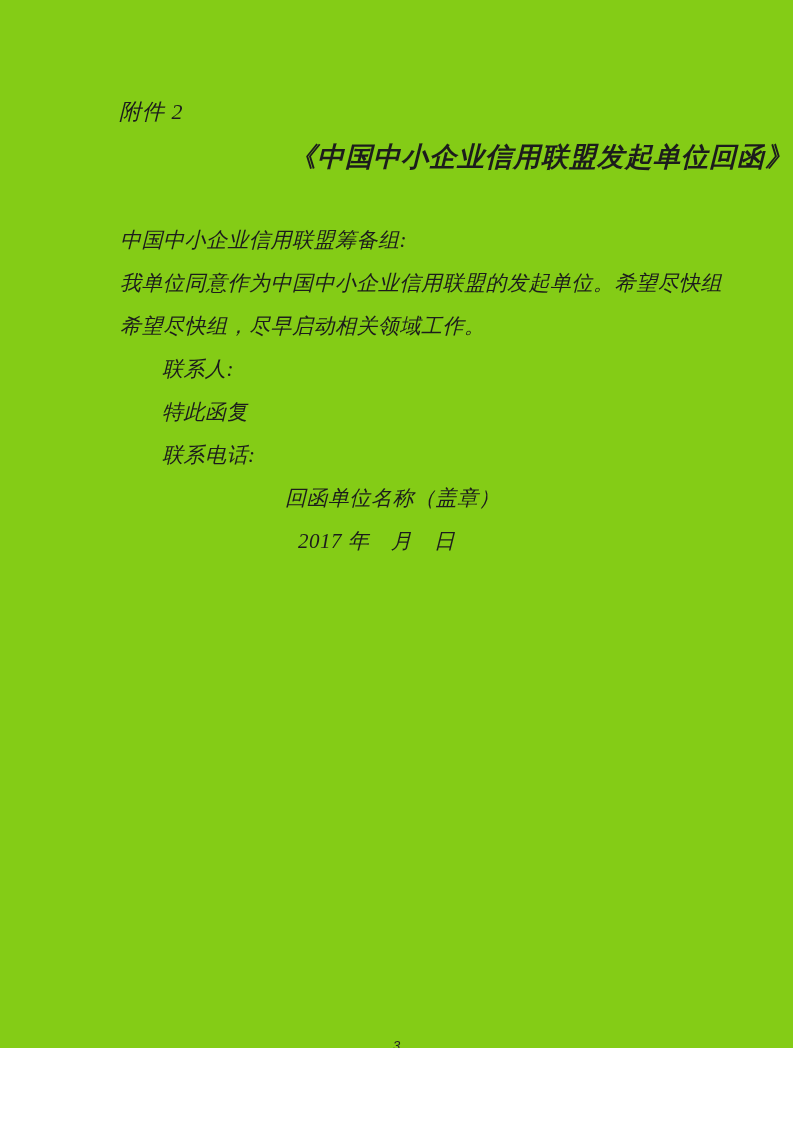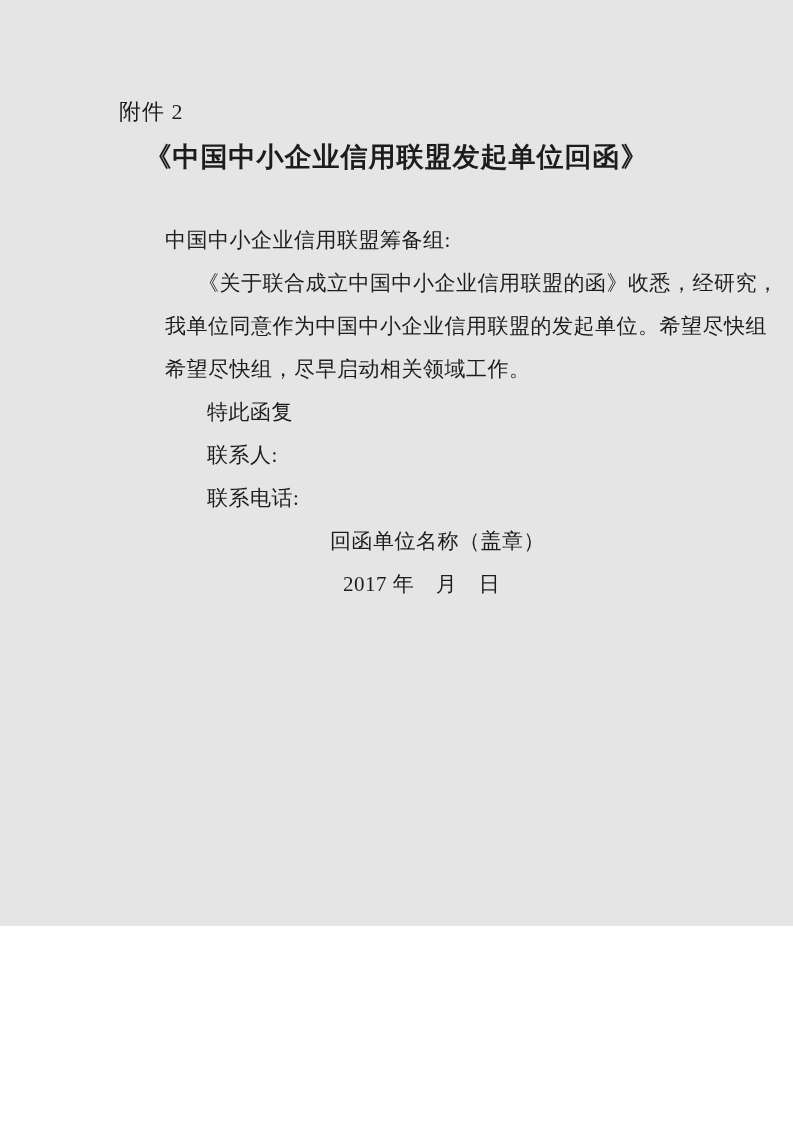--- a/index.html
+++ b/index.html
@@ -3,52 +3,52 @@
 <meta charset="utf-8">
 <style>
   html, body {
     margin: 0;
     padding: 0;
     background: #ffffff;
   }
   .page {
     position: relative;
     width: 793px;
-    height: 926px;
-    background: #e5e5e5;
+    height: 1048px;
+    background: #84cc16;
     color: #1c1c1c;
     font-family: "Liberation Serif", "DejaVu Serif", serif;
     overflow: hidden;
     box-sizing: border-box;
+    font-style: italic;
   }
   .attachment-label {
     position: absolute;
     top: 97px;
     left: 119px;
     font-size: 22px;
     letter-spacing: 1px;
   }
   .doc-title {
     position: absolute;
     top: 139px;
     left: 0;
     width: 100%;
-    text-align: center;
+    text-align: right;
     font-size: 27px;
     font-weight: bold;
     letter-spacing: 1px;
     white-space: nowrap;
   }
   .doc-body {
     position: absolute;
     top: 219px;
     left: 120px;
     width: 558px;
     font-size: 21px;
-    margin-left: 45px;
   }
   .line {
     height: 43px;
     line-height: 43px;
     letter-spacing: 0.5px;
     white-space: nowrap;
   }
   .indent-para { padding-left: 33px; }
   .indent-2em  { padding-left: 42px; }
   .align-sign {
@@ -76,29 +76,28 @@
 <div class="page">
 
   <div class="attachment-label">附件 2</div>
 
   <div class="doc-title">《中国中小企业信用联盟发起单位回函》</div>
 
   <div class="doc-body">
 
     <div class="line">中国中小企业信用联盟筹备组:</div>
 
-    <div class="line indent-para">《关于联合成立中国中小企业信用联盟的函》收悉，经研究，</div>
 
     <div class="line">我单位同意作为中国中小企业信用联盟的发起单位。希望尽快组</div>
 
     <div class="line">希望尽快组，尽早启动相关领域工作。</div>
 
+    <div class="line indent-2em">联系人:</div>
+
     <div class="line indent-2em">特此函复</div>
-
-    <div class="line indent-2em">联系人:</div>
 
     <div class="line indent-2em">联系电话:</div>
 
     <div class="line align-sign">回函单位名称（盖章）</div>
 
     <div class="line align-date">2017 年　月　日</div>
 
   </div>
 
   <div class="page-number">3</div>

